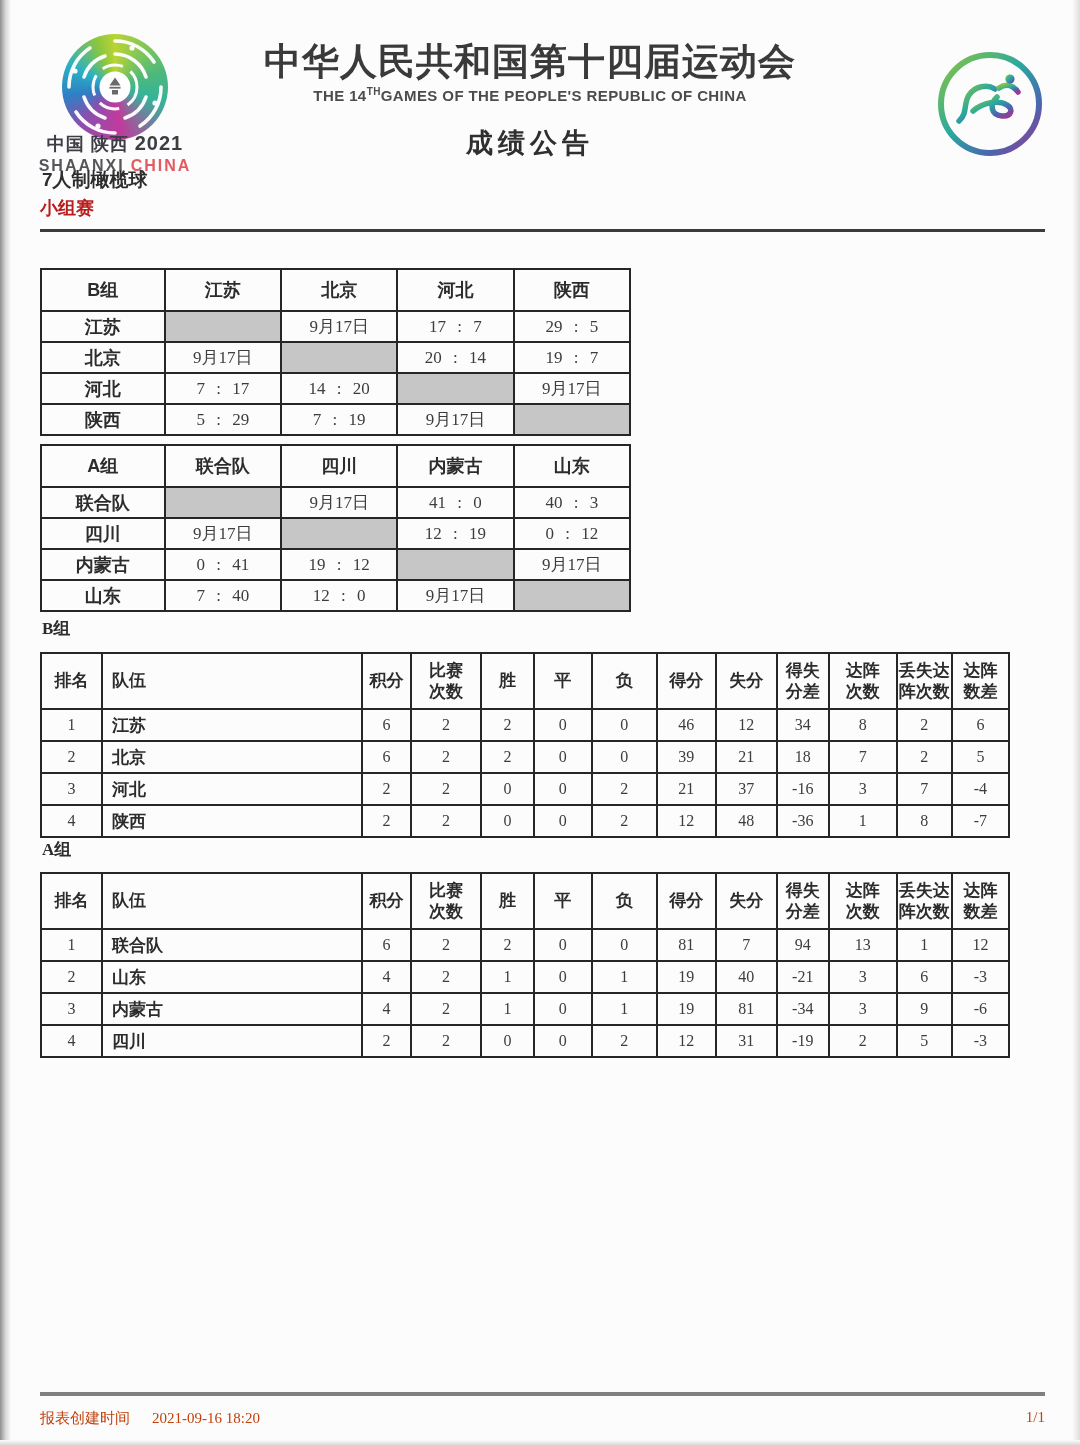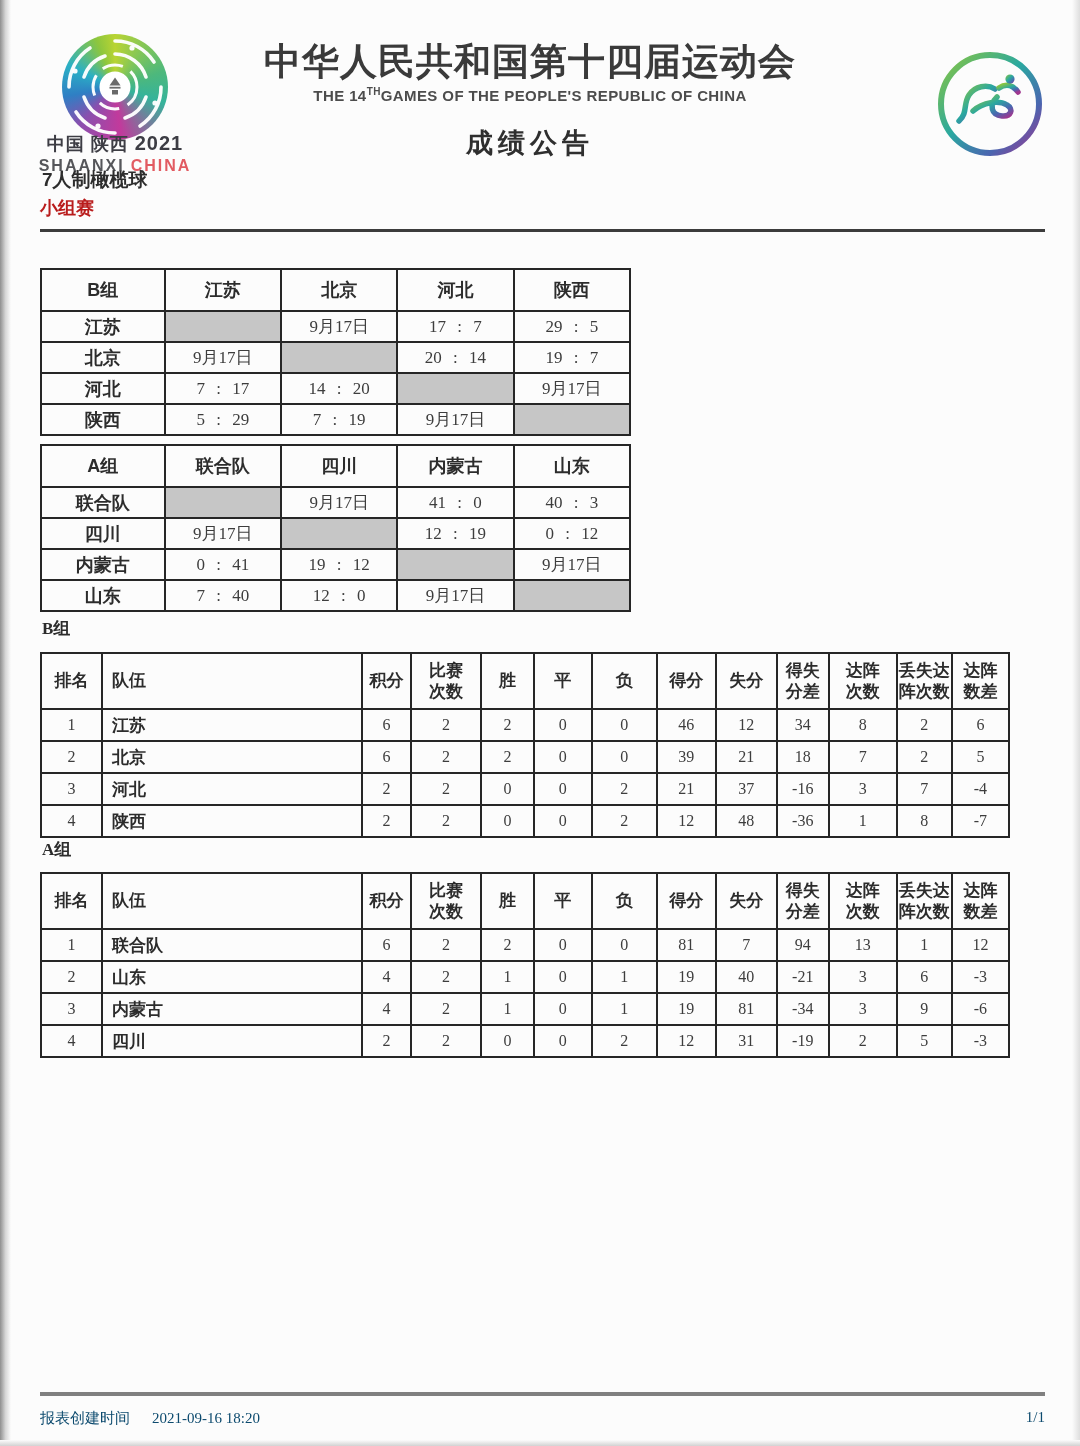--- a/index.html
+++ b/index.html
@@ -67,21 +67,21 @@
         white-space:pre-line;font-family:"Liberation Sans","DejaVu Sans",sans-serif;}
   .standings td{height:30px;font-size:16px;color:#3d3d3d;}
   .standings th.team-col,.standings td.team-col{text-align:left;padding-left:9px;}
   .standings td.team-col{font-weight:bold;font-size:17px;color:#2c2c2c;
         font-family:"Liberation Sans","DejaVu Sans",sans-serif;}
   #standings-b{top:652px;}
   #standings-a{top:872px;}
 
   
   .footer{position:absolute;left:40px;top:1392px;width:1005px;border-top:4px solid #808080;
-        padding-top:13px;display:flex;justify-content:space-between;font-size:15px;color:#0c4a6e;}
+        padding-top:13px;display:flex;justify-content:space-between;font-size:15px;color:#c2410c;}
   .footer .time{margin-left:22px;}
 </style>
 </head>
 <body>
 
 <div class="page">
   <div class="scan-edge-left"></div>
   <div class="scan-edge-right"></div>
   <div class="scan-edge-bottom"></div>
 

